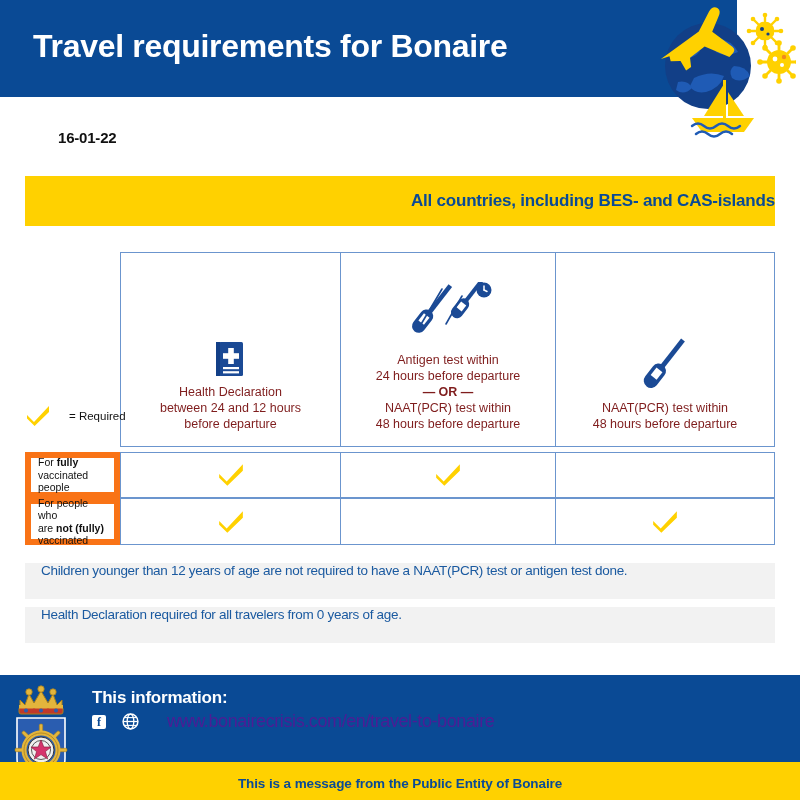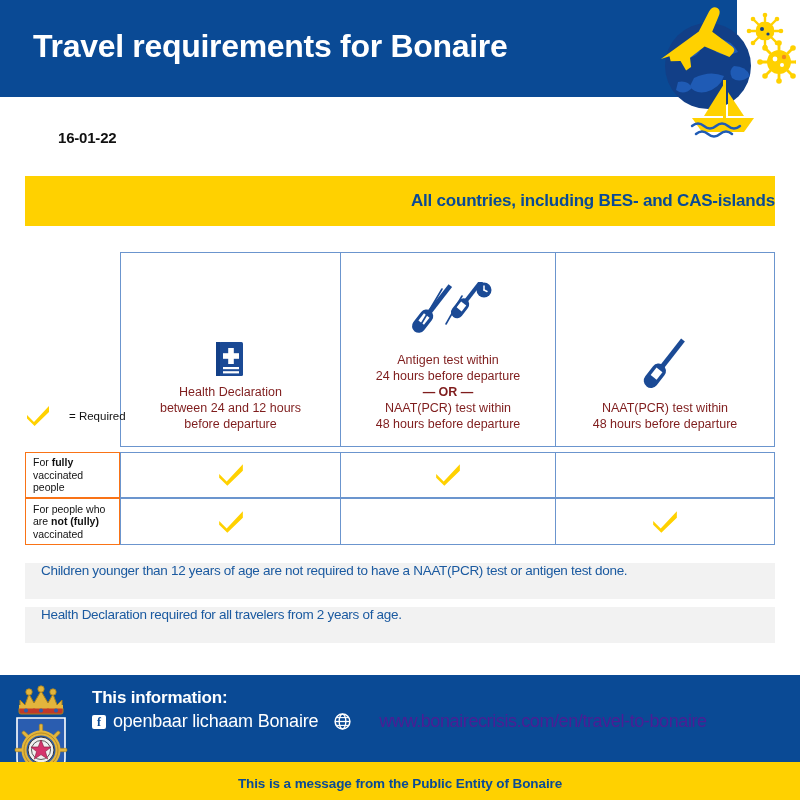--- a/index.html
+++ b/index.html
@@ -115,21 +115,21 @@
     font-size: 11.5px;
     white-space: nowrap;
   }
 
   
   .row-label {
     position: absolute;
     left: 25px;
     width: 95px;
     box-sizing: border-box;
-    border: 1px solid #f97316;
+    border: 6px solid #f97316;
     background: #ffffff;
     display: flex;
     align-items: center;
     padding-left: 7px;
     padding-right: 4px;
     color: #111111;
     font-size: 10.5px;
     line-height: 12.5px;
   }
   .row-label b { font-weight: bold; }
@@ -450,30 +450,29 @@
       <svg width="28" height="24" viewBox="0 0 26 22">
           <path d="M2 10 L9 17 L24 1 L24 7 L9.6 21 L2 13.6 Z" fill="#ffd100"></path>
         </svg>
     </span>
   </div>
 
   <div class="note n1">
     <span>Children younger than 12 years of age are not required to have a NAAT(PCR) test or antigen test done.</span>
   </div>
   <div class="note n2">
-    <span>Health Declaration required for all travelers from 2 years of age.</span>
+    <span>Health Declaration required for all travelers from 0 years of age.</span>
   </div>
 
   <div class="footer-blue"></div>
 
   <div class="more-info">This information:</div>
 
   <div class="contact-row">
     <span class="fb-icon">f</span>
-    <span class="fb-label">openbaar lichaam Bonaire</span>
     <span class="globe-icon">
       <svg width="17" height="17" viewBox="0 0 17 17">
         <circle cx="8.5" cy="8.5" r="7.4" fill="none" stroke="#ffffff" stroke-width="1.5"></circle>
         <ellipse cx="8.5" cy="8.5" rx="3.3" ry="7.4" fill="none" stroke="#ffffff" stroke-width="1.3"></ellipse>
         <line x1="1.3" y1="8.5" x2="15.7" y2="8.5" stroke="#ffffff" stroke-width="1.3"></line>
         <line x1="2.6" y1="4.6" x2="14.4" y2="4.6" stroke="#ffffff" stroke-width="1.1"></line>
         <line x1="2.6" y1="12.4" x2="14.4" y2="12.4" stroke="#ffffff" stroke-width="1.1"></line>
       </svg>
     </span>
     <span class="site-url">www.bonairecrisis.com/en/travel-to-bonaire</span>

